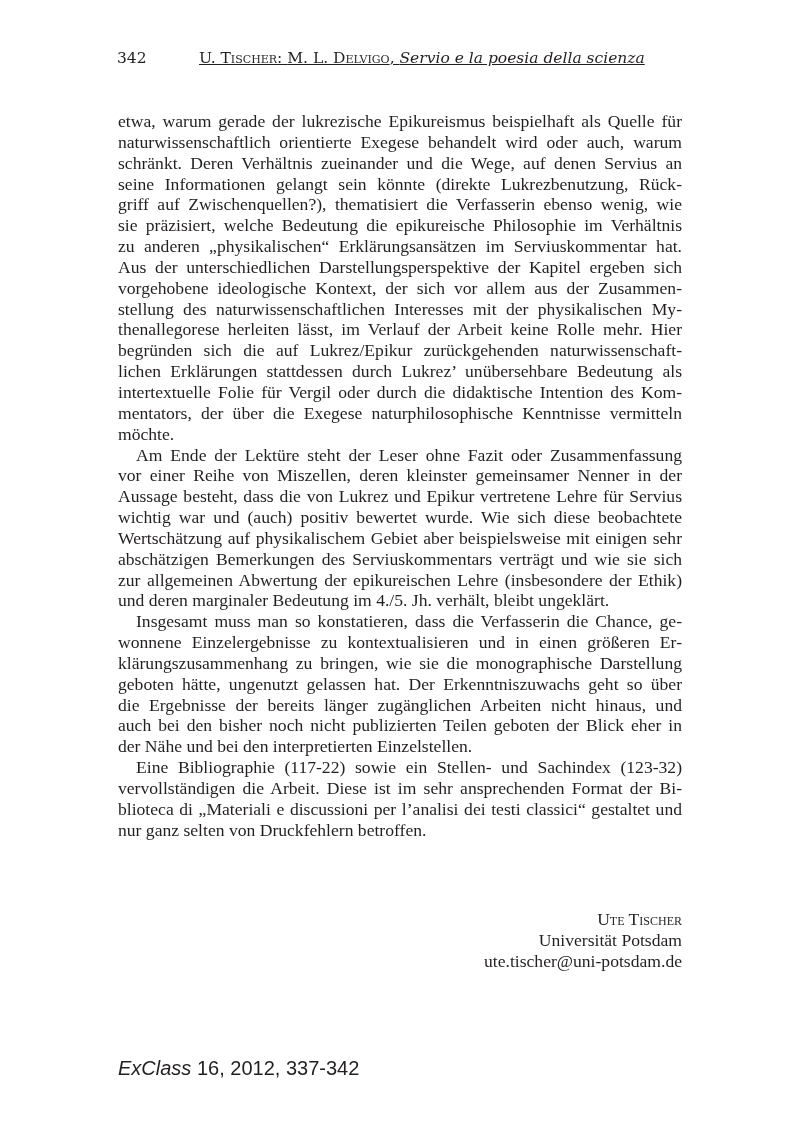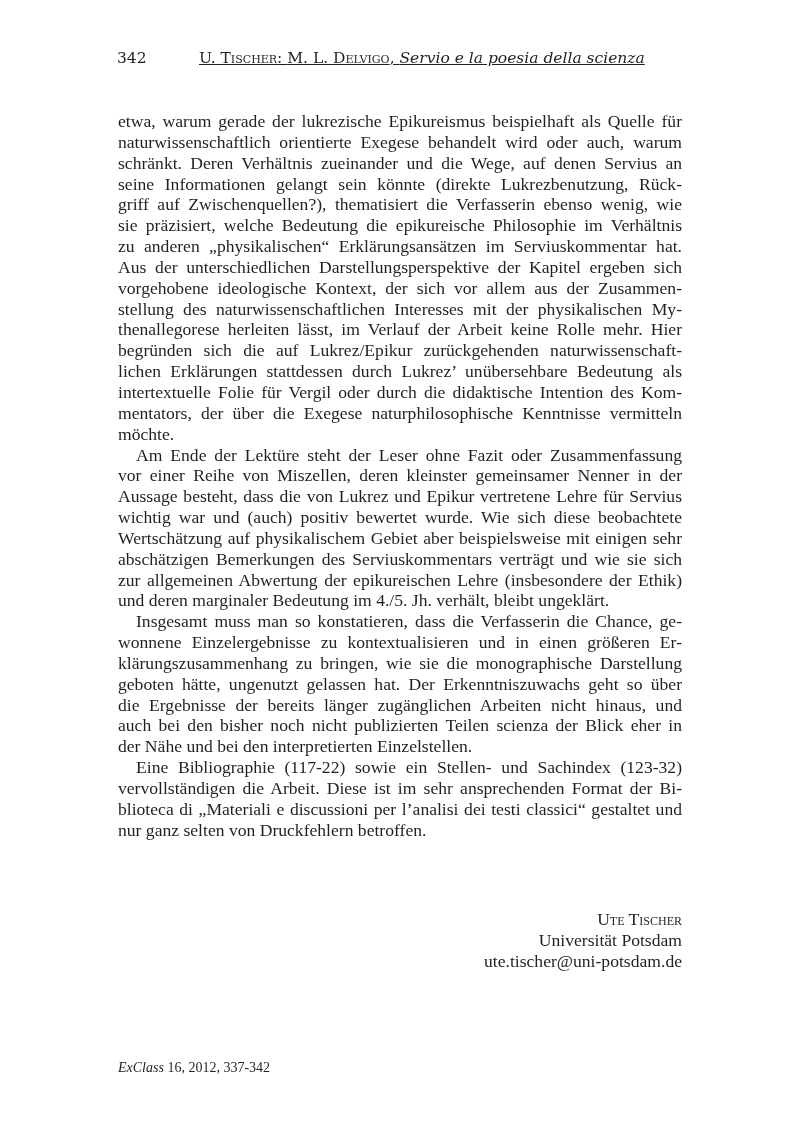--- a/index.html
+++ b/index.html
@@ -18,21 +18,21 @@
     }
     .line { display: block; text-align: justify; text-align-last: justify; white-space: nowrap; height: 20.85px; overflow: visible; }
     .line.last { text-align-last: left; }
     .line.indent { text-indent: 18px; }
     .signature {
       position: absolute; right: 118px; top: 909px; text-align: right;
       font-family: "Liberation Serif", serif; font-size: 17.6px; line-height: 21px;
     }
     .footer {
       position: absolute; left: 118px; top: 1058px;
-      font-family: Liberation Serif, serif; font-size: 14px; line-height: 20px; white-space: nowrap;
+      font-family: Liberation Sans, sans-serif; font-size: 20px; line-height: 20px; white-space: nowrap;
     }
   </style>
 </head>
 <body>
 
 <div class="header">
   <span class="pageno">342</span>
   <span class="running"><span class="sc">U. Tischer</span><span>: </span><span class="sc">M. L. Delvigo</span><span>, </span><span class="it">Servio e la poesia della scienza</span></span>
 </div>
 
@@ -64,21 +64,21 @@
       <span class="line">abschätzigen Bemerkungen des Serviuskommentars verträgt und wie sie sich</span>
       <span class="line">zur allgemeinen Abwertung der epikureischen Lehre (insbesondere der Ethik)</span>
       <span class="line last">und deren marginaler Bedeutung im 4./5. Jh. verhält, bleibt ungeklärt.</span>
     </div>
     <div>
       <span class="line indent">Insgesamt muss man so konstatieren, dass die Verfasserin die Chance, ge-</span>
       <span class="line">wonnene Einzelergebnisse zu kontextualisieren und in einen größeren Er-</span>
       <span class="line">klärungszusammenhang zu bringen, wie sie die monographische Darstellung</span>
       <span class="line">geboten hätte, ungenutzt gelassen hat. Der Erkenntniszuwachs geht so über</span>
       <span class="line">die Ergebnisse der bereits länger zugänglichen Arbeiten nicht hinaus, und</span>
-      <span class="line">auch bei den bisher noch nicht publizierten Teilen scienza der Blick eher in</span>
+      <span class="line">auch bei den bisher noch nicht publizierten Teilen geboten der Blick eher in</span>
       <span class="line last">der Nähe und bei den interpretierten Einzelstellen.</span>
     </div>
     <div>
       <span class="line indent">Eine Bibliographie (117-22) sowie ein Stellen- und Sachindex (123-32)</span>
       <span class="line">vervollständigen die Arbeit. Diese ist im sehr ansprechenden Format der Bi-</span>
       <span class="line">blioteca di „Materiali e discussioni per l’analisi dei testi classici“ gestaltet und</span>
       <span class="line last">nur ganz selten von Druckfehlern betroffen.</span>
     </div>
   </div>
 

